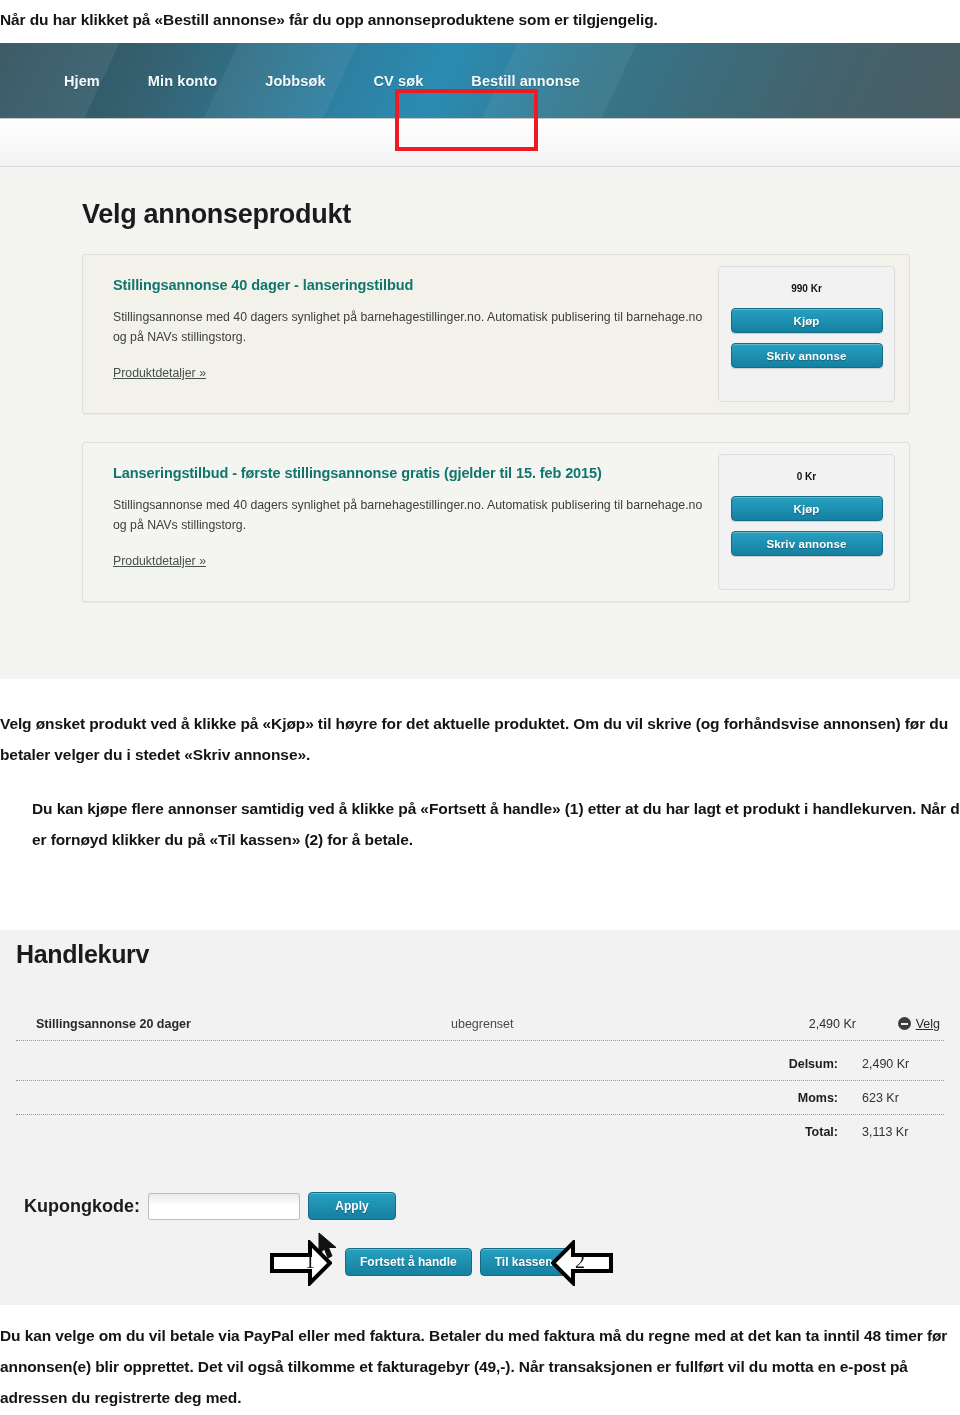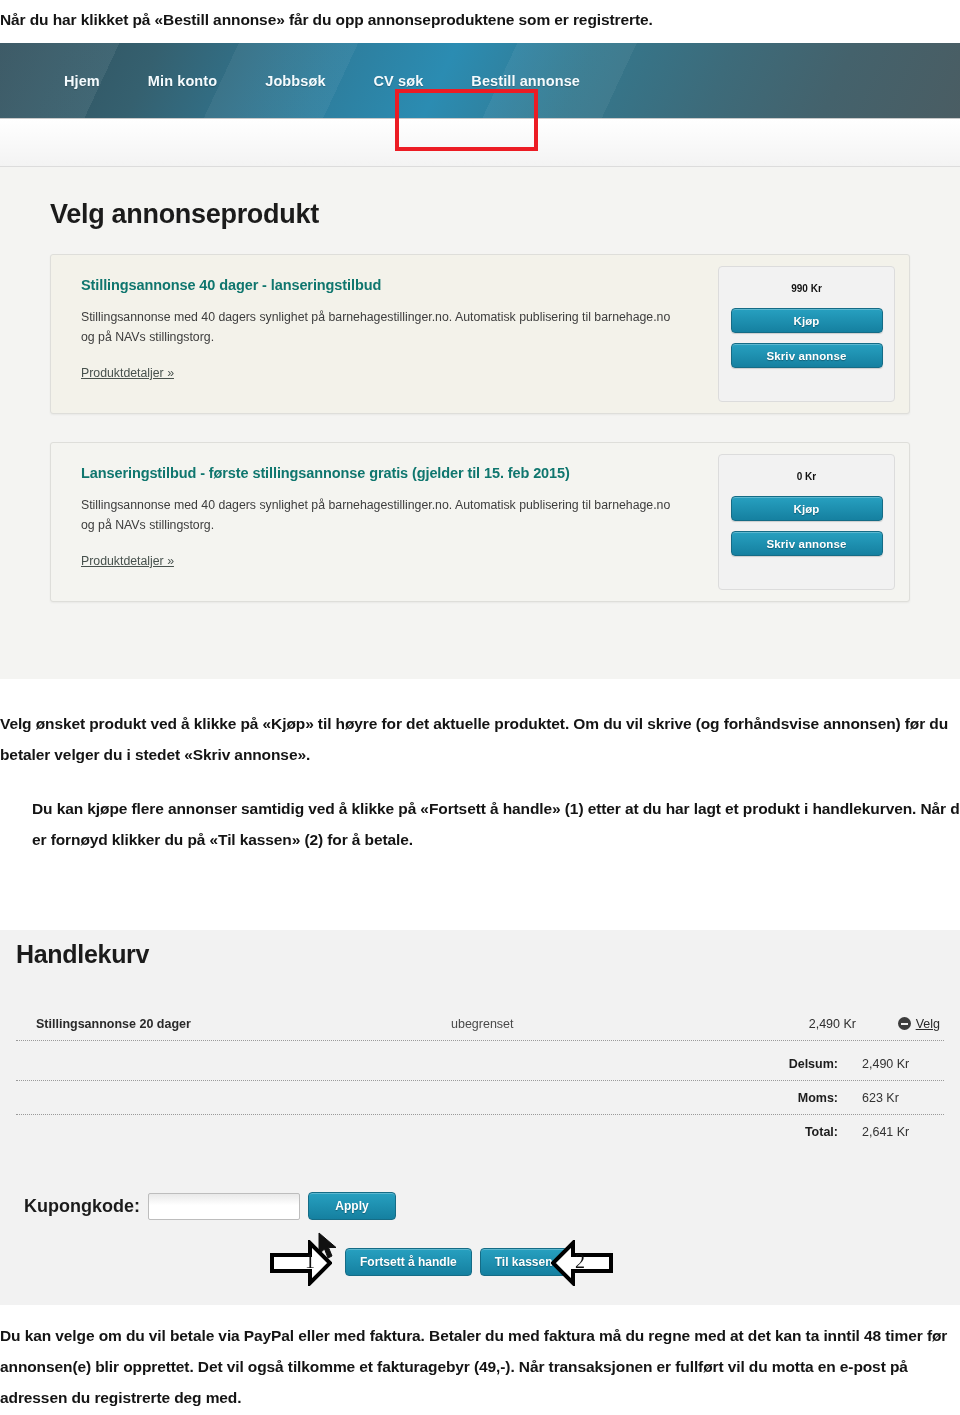--- a/index.html
+++ b/index.html
@@ -68,21 +68,21 @@
     position:absolute;
     left:395px; top:46px; width:143px; height:62px;
     border:4px solid #ec1c24;
     z-index:6;
   }
   .subbar {
     width:960px; height:48px;
     background:linear-gradient(#ffffff, #f3f3f3);
     border-bottom:1px solid #dcdcdc;
   }
-  .shot-body { padding:0 50px; }
+  .shot-body { padding:0 50px;margin-left:32px; }
   .page-title {
     margin:32px 0 0 0;
     font-size:27px;
     font-weight:700;
     color:#1b1b1b;
     letter-spacing:-0.3px;
   }
 
   .product-card {
     position:relative;
@@ -234,21 +234,21 @@
     color:#111;
   }
   #anno-1 { left:270px; top:1240px; }
   #anno-1-num { left:305px; top:1250px; }
   #anno-2 { left:551px; top:1240px; }
   #anno-2-num { left:575px; top:1250px; }
 </style>
 </head>
 <body>
 
-<div id="intro-para" class="doc-para">Når du har klikket på «Bestill annonse» får du opp annonseproduktene som er registrerte.</div>
+<div id="intro-para" class="doc-para">Når du har klikket på «Bestill annonse» får du opp annonseproduktene som er tilgjengelig.</div>
 
 <div id="shot-products">
 
   <div class="navbar">
     <div class="nav-items">
       <div class="nav-item">Hjem</div>
       <div class="nav-item">Min konto</div>
       <div class="nav-item">Jobbsøk</div>
       <div class="nav-item">CV søk</div>
       <div class="nav-item active">Bestill annonse</div>
@@ -315,21 +315,21 @@
     <div class="total-row">
       <span class="tr-label">Delsum:</span>
       <span class="tr-value">2,490 Kr</span>
     </div>
     <div class="total-row">
       <span class="tr-label">Moms:</span>
       <span class="tr-value">623 Kr</span>
     </div>
     <div class="total-row">
       <span class="tr-label">Total:</span>
-      <span class="tr-value">2,641 Kr</span>
+      <span class="tr-value">3,113 Kr</span>
     </div>
   </div>
 
   <div class="coupon-row">
     <span class="coupon-label">Kupongkode:</span>
     <input class="coupon-input" type="text" placeholder="" style="">
     <div class="btn-apply">Apply</div>
   </div>
 
   <div class="cart-actions">

